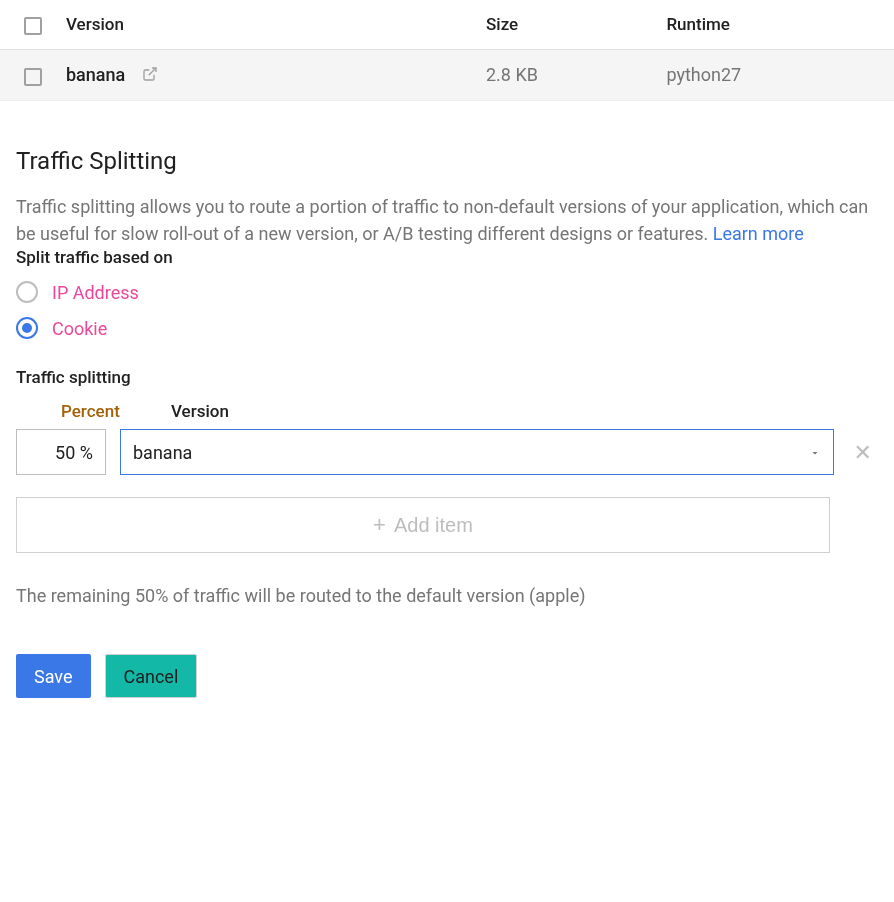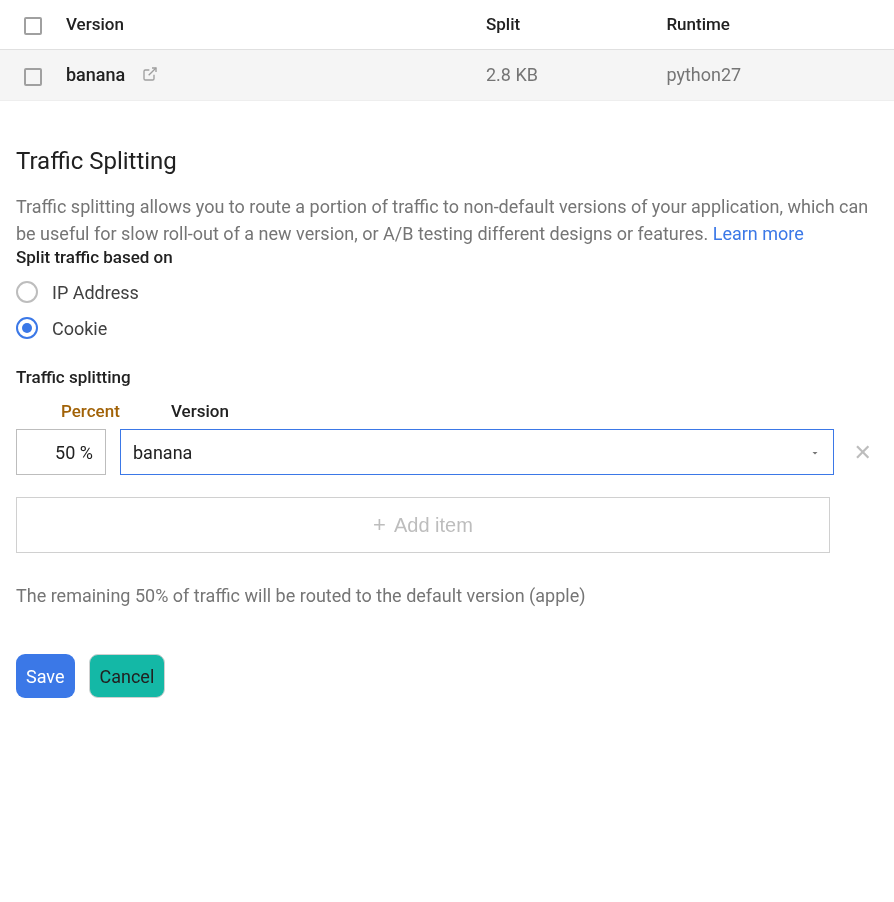--- a/index.html
+++ b/index.html
@@ -123,21 +123,21 @@
     }
     .radio.selected::after {
       content: "";
       width: 10px;
       height: 10px;
       background: #3b78e7;
       border-radius: 50%;
     }
     .radio-label {
       font-size: 18px;
-      color: #404040;
+      color: #ec4899;
     }
     
     .split-headers {
       display: flex;
       margin-bottom: 8px;
     }
     .split-header-percent {
       width: 110px;
       font-size: 17px;
       font-weight: 500;
@@ -211,23 +211,23 @@
       color: #757575;
       margin-bottom: 48px;
     }
     
     .button-row {
       display: flex;
       gap: 14px;
     }
     .btn {
       height: 44px;
-      padding: 0 10px;
-      font-size: 18px;
-      border-radius: 9px;
+      padding: 0 18px;
+      font-size: 18px;
+      border-radius: 2px;
       cursor: pointer;
       font-family: inherit;
     }
     .btn-primary {
       background: #3b78e7;
       color: #fff;
       border: none;
     }
     .btn-secondary {
       background: #14b8a6;
@@ -238,21 +238,21 @@
 </head>
 <body>
 
 <table class="versions-table">
   <thead>
     <tr>
       <th class="checkbox-cell">
         <span class="checkbox"></span>
       </th>
       <th class="version-cell">Version</th>
-      <th>Split</th>
+      <th>Size</th>
       <th>Runtime</th>
     </tr>
   </thead>
   <tbody>
     <tr class="selected-row">
       <td class="checkbox-cell">
         <span class="checkbox"></span>
       </td>
       <td class="version-cell">
         <span class="version-name">banana</span>

